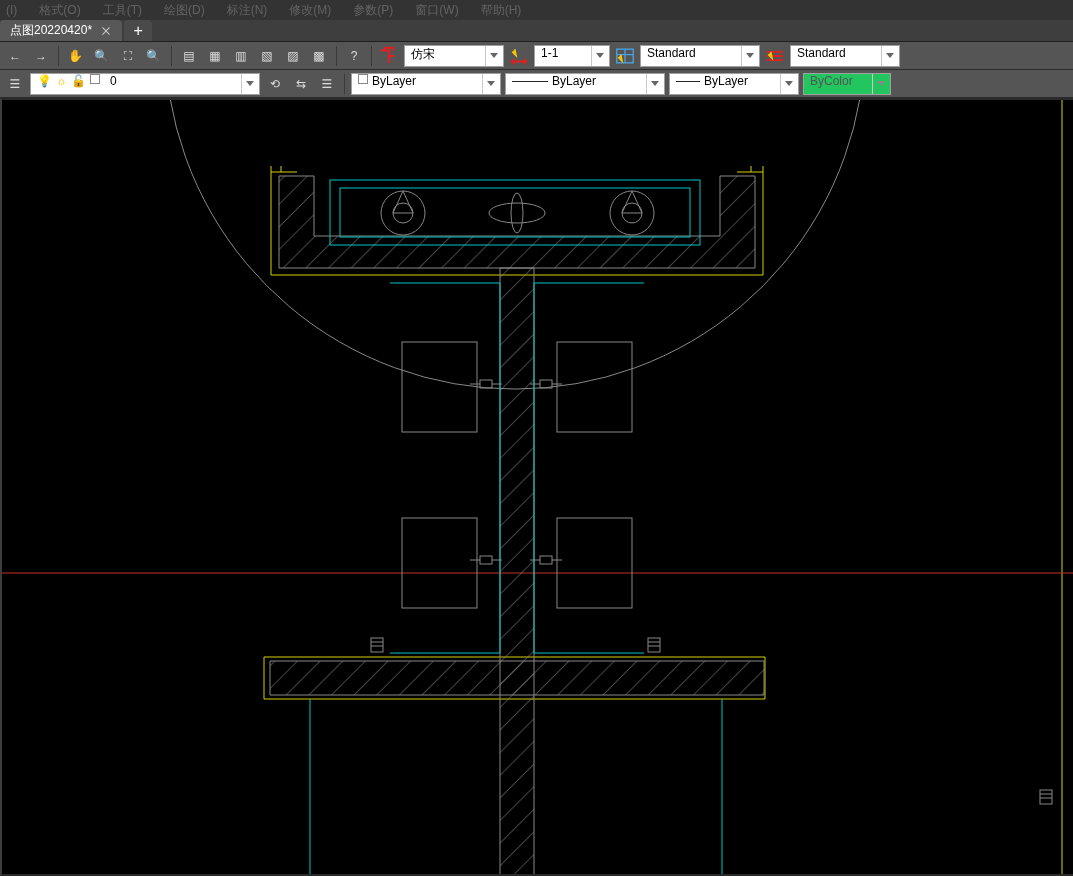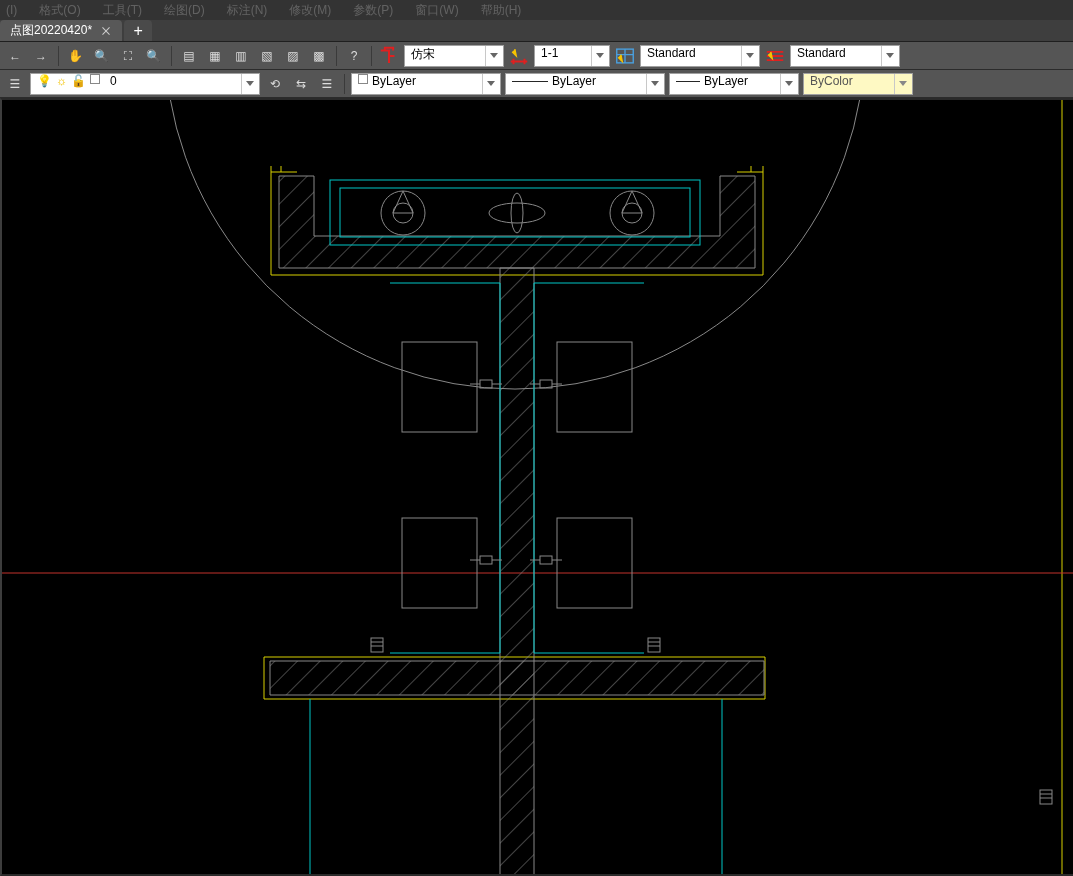--- a/index.html
+++ b/index.html
@@ -287,21 +287,21 @@
     <span>——</span>
     <span>ByLayer</span>
     <span style="flex:1"></span>
     <span class="arrow">
         <svg viewBox="0 0 8 5">
           <path d="M0 0 L4 5 L8 0 Z" fill="#666"></path>
         </svg>
       </span>
   </div>
 
-  <div class="combo" style="background:#fef9c3;width:110px">
+  <div class="combo" style="background:#22c55e;width:88px">
     <span style="color:#555">ByColor</span>
     <span style="flex:1"></span>
     <span class="arrow">
         <svg viewBox="0 0 8 5">
           <path d="M0 0 L4 5 L8 0 Z" fill="#888"></path>
         </svg>
       </span>
   </div>
 </div>
 

